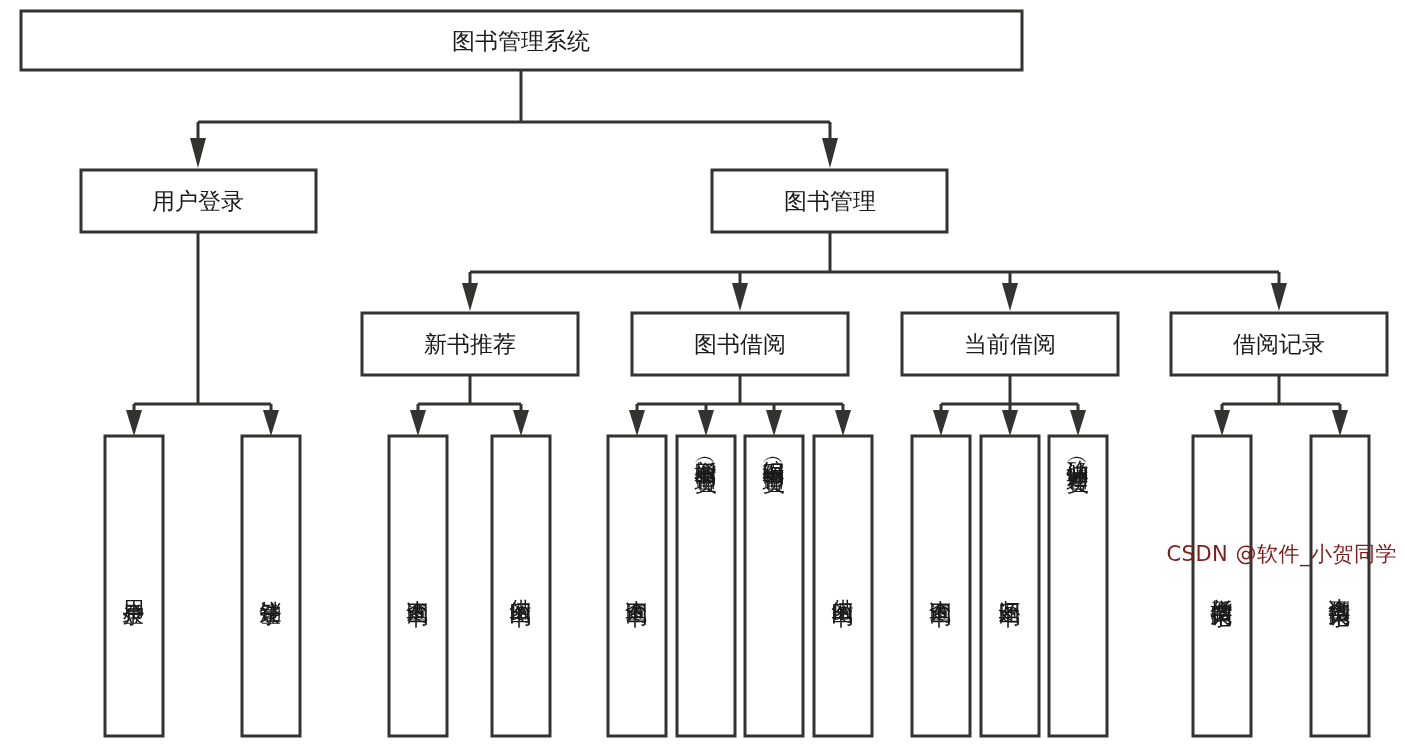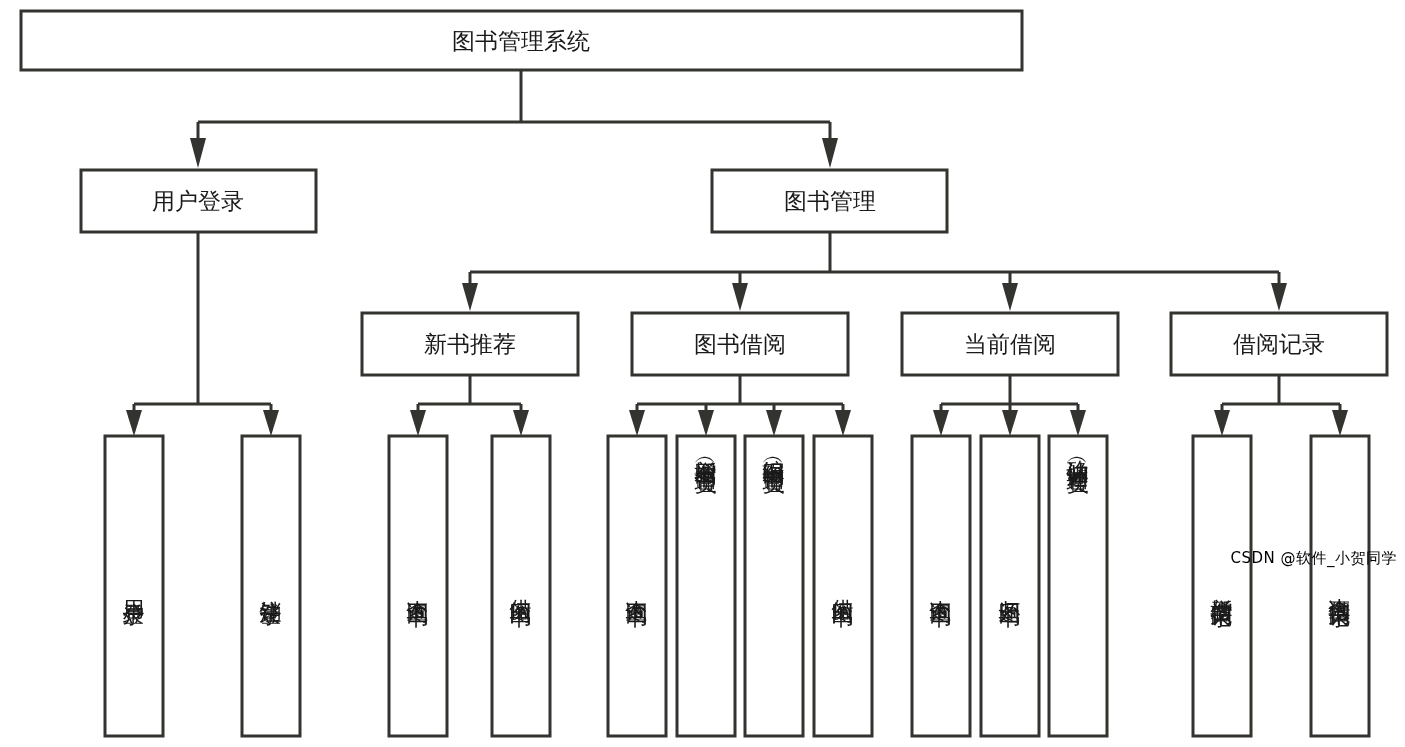--- a/index.html
+++ b/index.html
@@ -69,22 +69,22 @@
     line-height: 1.05;
     letter-spacing: 2px;
     color: #1a1a1a;
     white-space: nowrap;
   }
   .watermark {
     position: absolute;
     right: 8px;
     bottom: 4px;
     font-family: "DejaVu Sans", "Liberation Sans", sans-serif;
-    font-size: 15px;
-    color: #000000;
+    font-size: 21px;
+    color: #7f1d1d;
     letter-spacing: 0.5px;
     white-space: nowrap;
   }
 </style>
 </head>
 <body>
 
 <div id="diagram-root">
 
   <svg class="flow" viewBox="0 0 1405 747" xmlns="http://www.w3.org/2000/svg">

